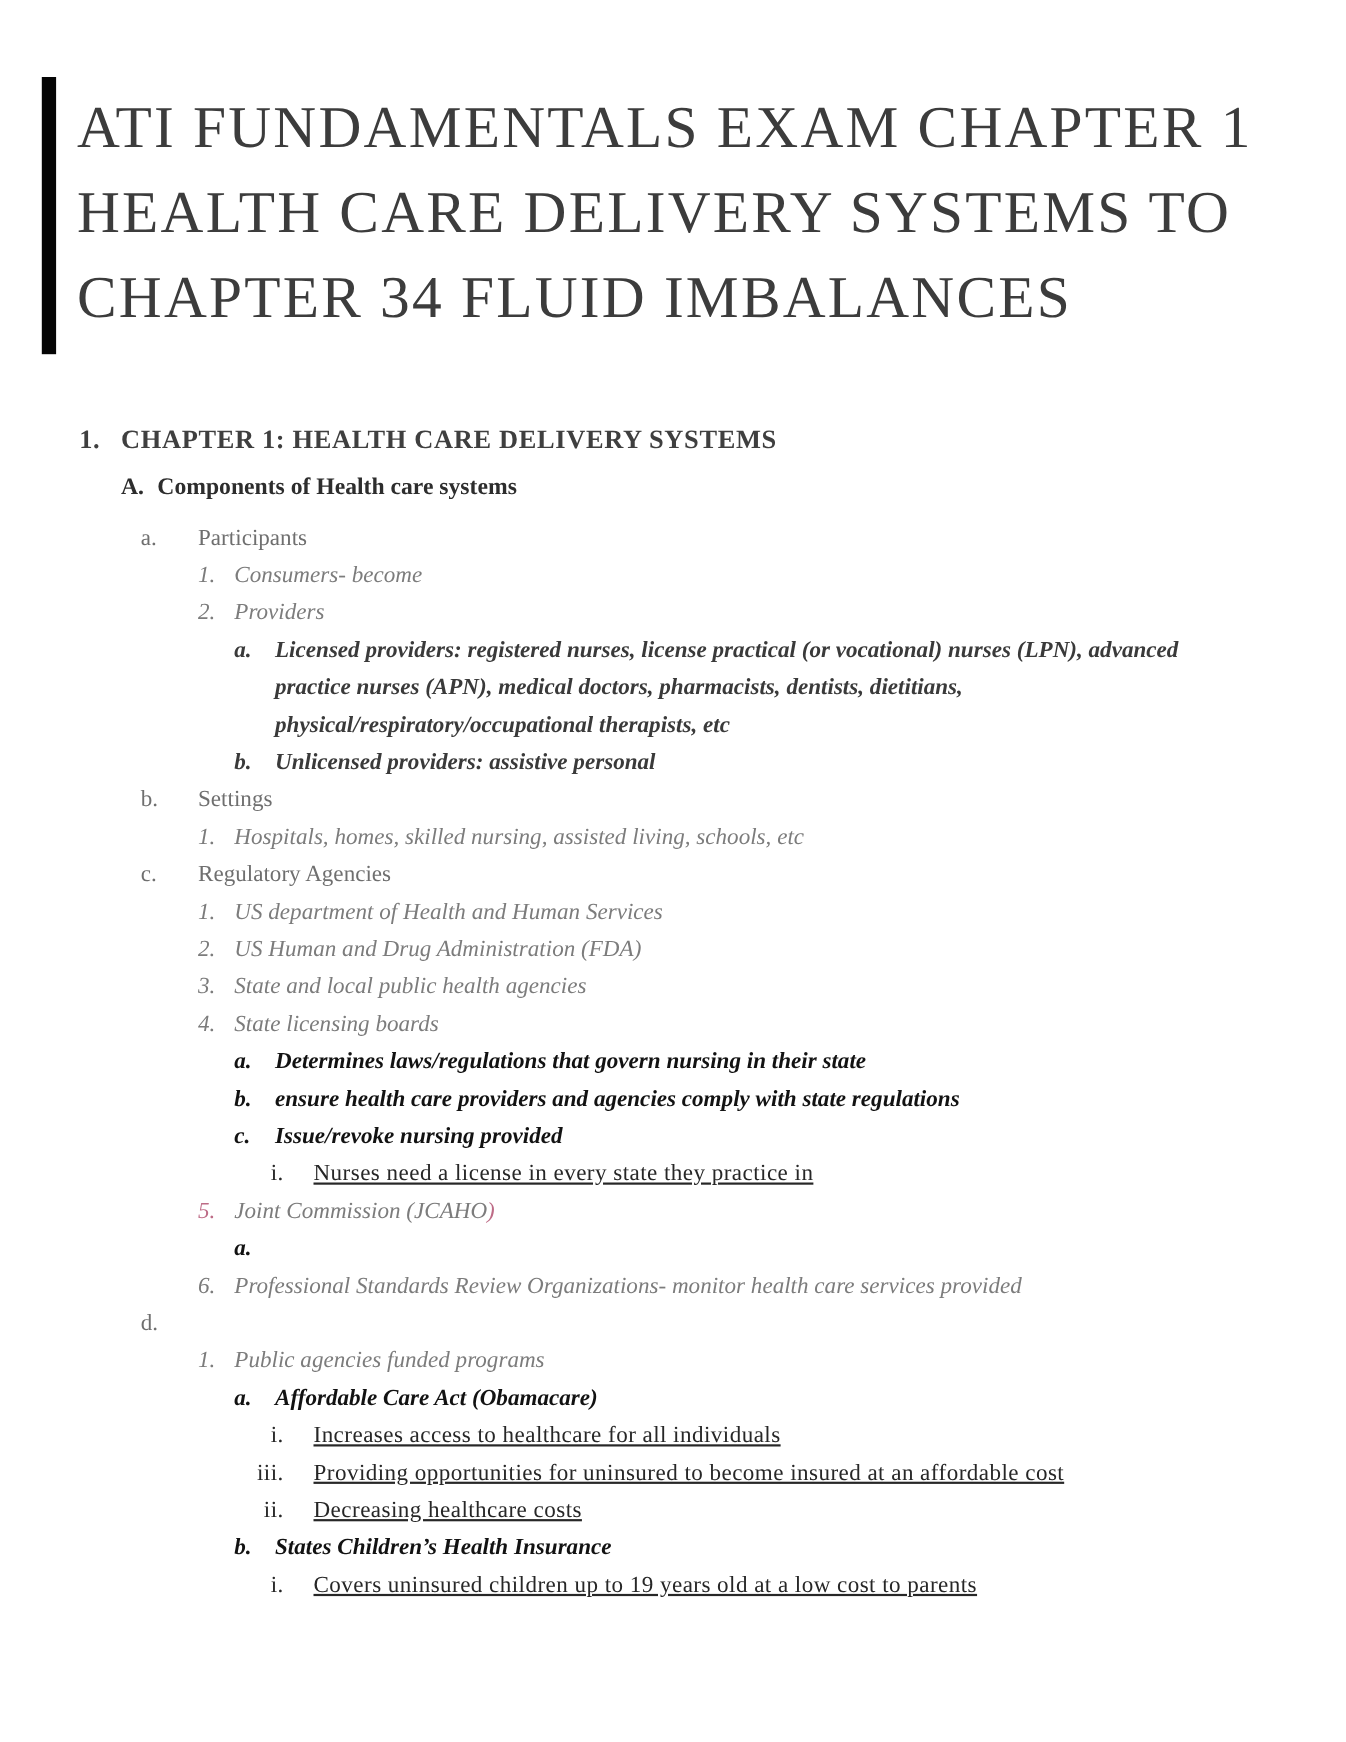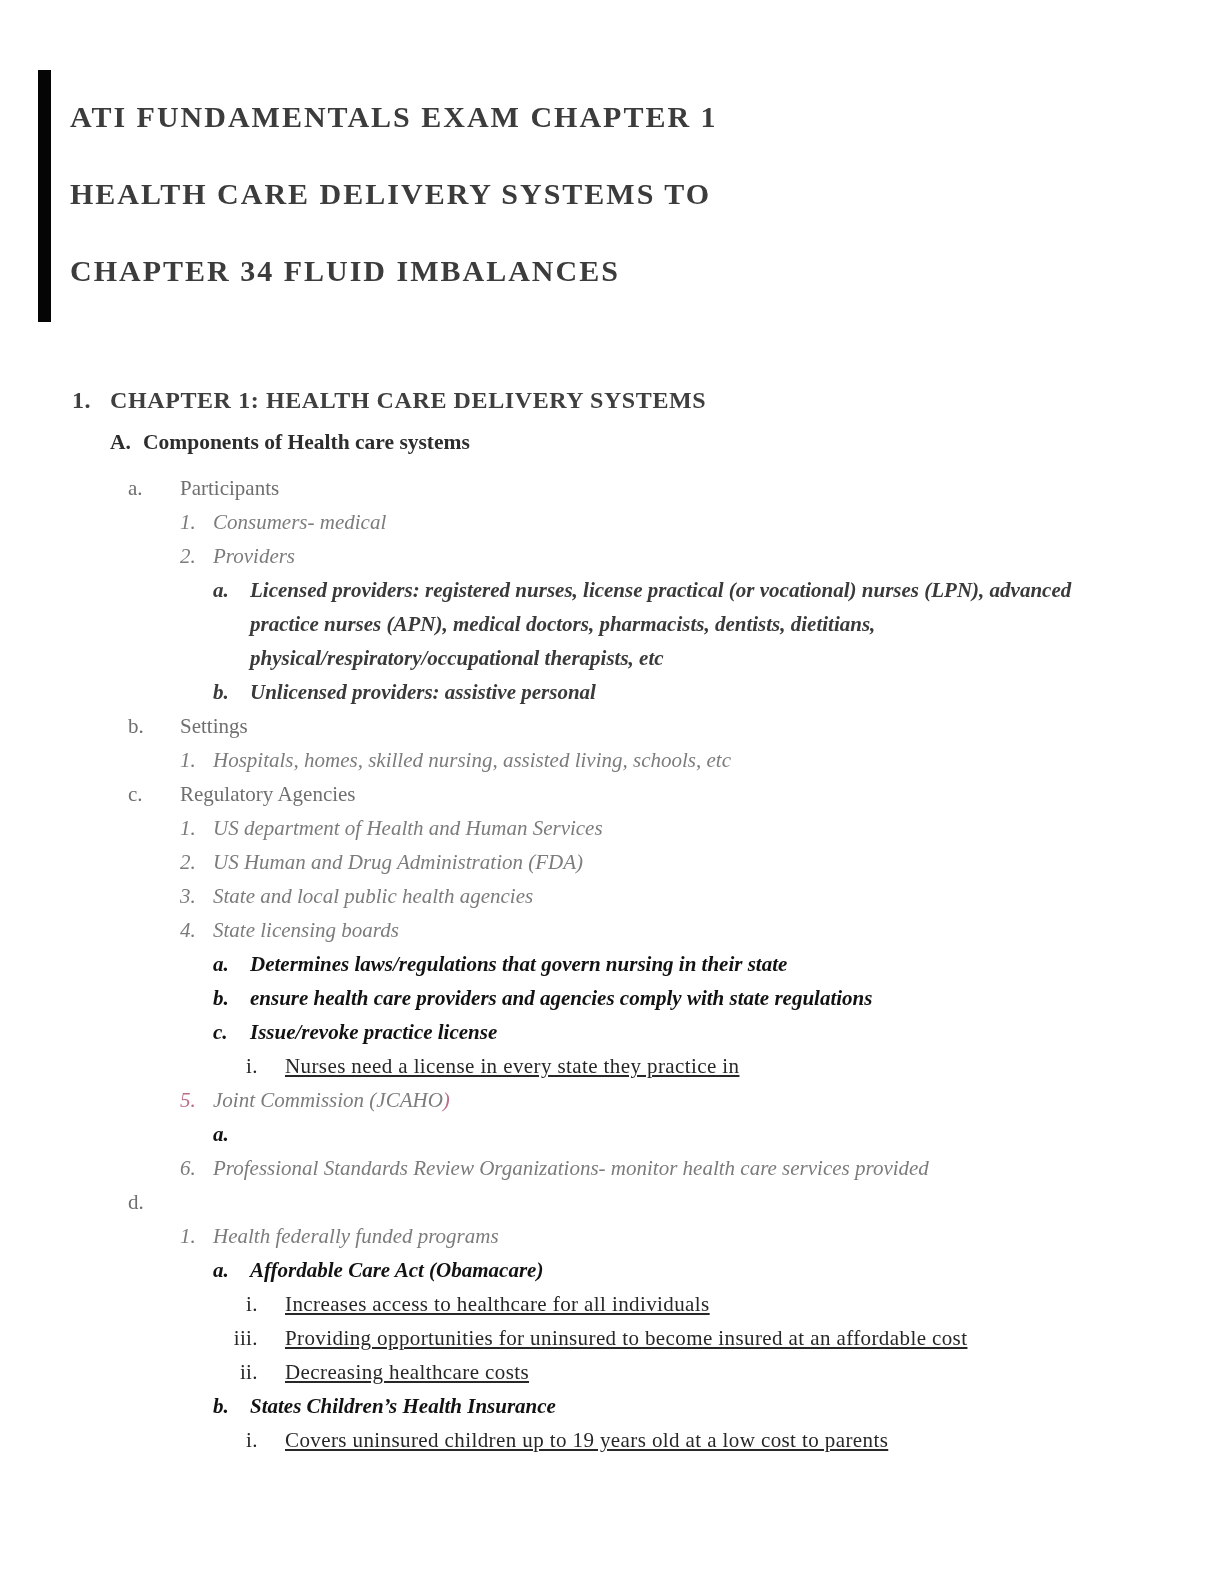--- a/index.html
+++ b/index.html
@@ -11,23 +11,23 @@
     overflow:hidden;
   }
   
   .title-bar {
     position:absolute; left:38px; top:70px;
     width:13px; height:252px; background:#050505;
   }
   .doc-title {
     position:absolute; left:70px; top:78px;
     width:990px;
-    font-size:30px; line-height:77px;
+    font-size:54px; line-height:77px;
     color:#3c3c3c; letter-spacing:2px;
-    font-weight:700;
+    font-weight:400;
   }
   .doc-title .tline { display:block; white-space:nowrap; }
 
   
   .outline { position:absolute; left:0; top:383px; width:1224px; }
   .row { display:flex; align-items:baseline; line-height:34px; font-size:21px; }
   .row .marker { flex:0 0 auto; }
   .row .text  { flex:0 1 auto; max-width:830px; }
 
   .l1 { padding-left:72px;  font-size:24px; font-weight:700; color:#3f3f3f;
@@ -81,21 +81,21 @@
       <span class="text">Components of Health care systems</span>
     </div>
 
     <div class="row l3">
       <span class="marker">a.</span>
       <span class="text">Participants</span>
     </div>
 
     <div class="row l4">
       <span class="marker">1.</span>
-      <span class="text">Consumers- medical</span>
+      <span class="text">Consumers- become</span>
     </div>
 
     <div class="row l4">
       <span class="marker">2.</span>
       <span class="text">Providers</span>
     </div>
 
     <div class="row l5 semibold">
       <span class="marker">a.</span>
       <span class="text">Licensed providers: registered nurses, license practical (or vocational) nurses (LPN), advanced practice nurses (APN), medical doctors, pharmacists, dentists, dietitians, physical/respiratory/occupational therapists, etc</span>
@@ -146,21 +146,21 @@
       <span class="text">Determines laws/regulations that govern nursing in their state</span>
     </div>
 
     <div class="row l5 boldblack">
       <span class="marker">b.</span>
       <span class="text">ensure health care providers and agencies comply with state regulations</span>
     </div>
 
     <div class="row l5 boldblack">
       <span class="marker">c.</span>
-      <span class="text">Issue/revoke practice license</span>
+      <span class="text">Issue/revoke nursing provided</span>
     </div>
 
     <div class="row l6">
       <span class="marker">i.</span>
       <span class="text">Nurses need a license in every state they practice in</span>
     </div>
 
     <div class="row l4 pinkrow">
       <span class="marker">5.</span>
       <span class="text"><span>Joint Commission (JCAHO</span><span class="suffix">)</span></span>
@@ -174,21 +174,21 @@
       <span class="marker">6.</span>
       <span class="text">Professional Standards Review Organizations- monitor health care services provided</span>
     </div>
 
     <div class="row l3">
       <span class="marker">d.</span>
     </div>
 
     <div class="row l4">
       <span class="marker">1.</span>
-      <span class="text">Health federally funded programs</span>
+      <span class="text">Public agencies funded programs</span>
     </div>
 
     <div class="row l5 boldblack">
       <span class="marker">a.</span>
       <span class="text">Affordable Care Act (Obamacare)</span>
     </div>
 
     <div class="row l6">
       <span class="marker">i.</span>
       <span class="text">Increases access to healthcare for all individuals</span>

